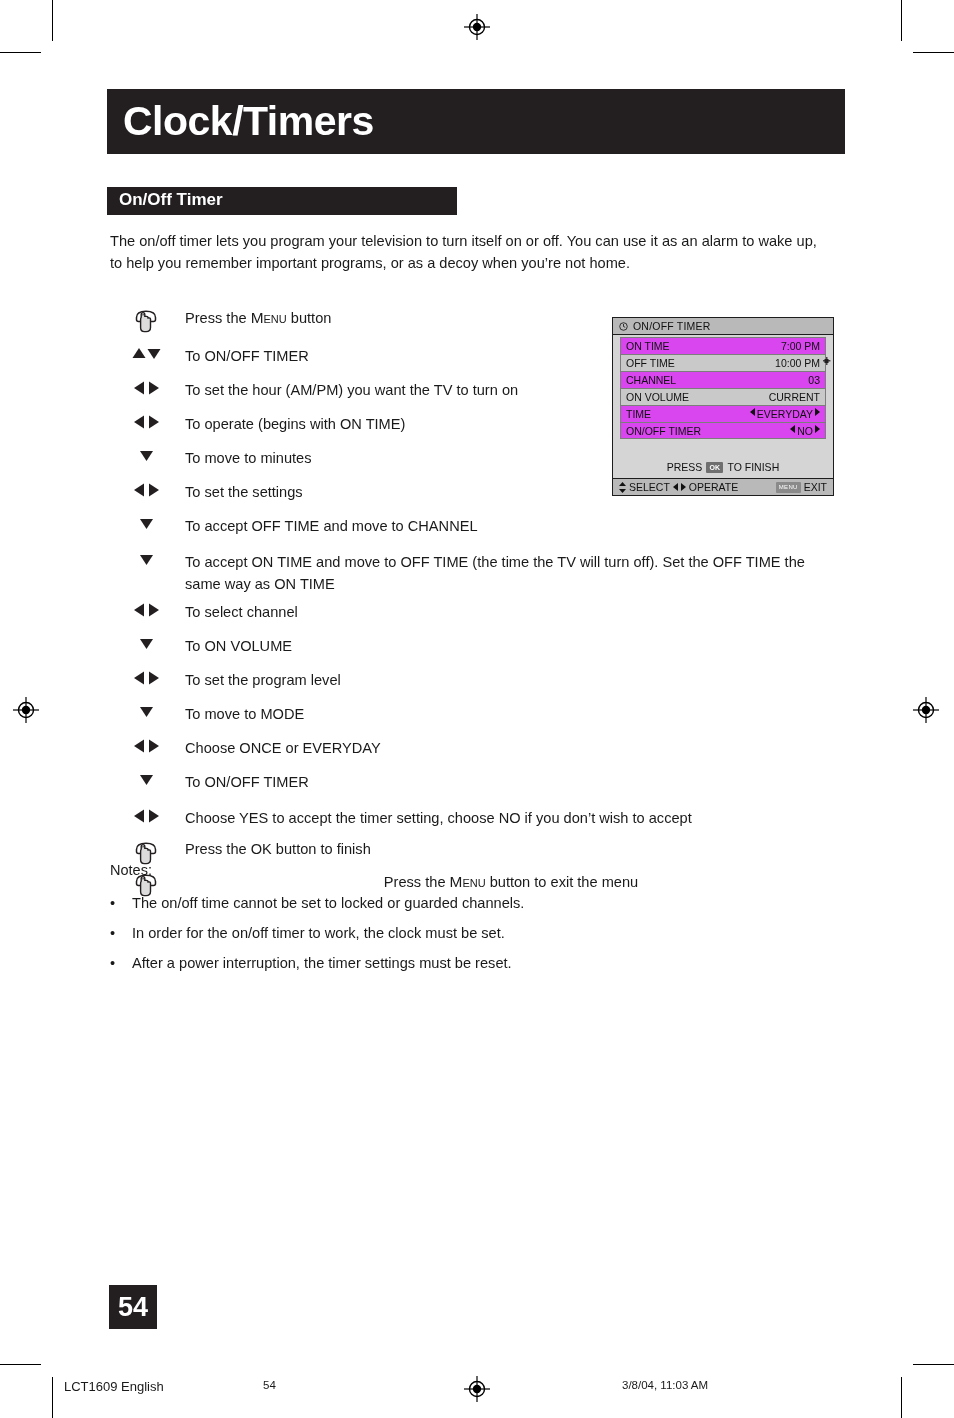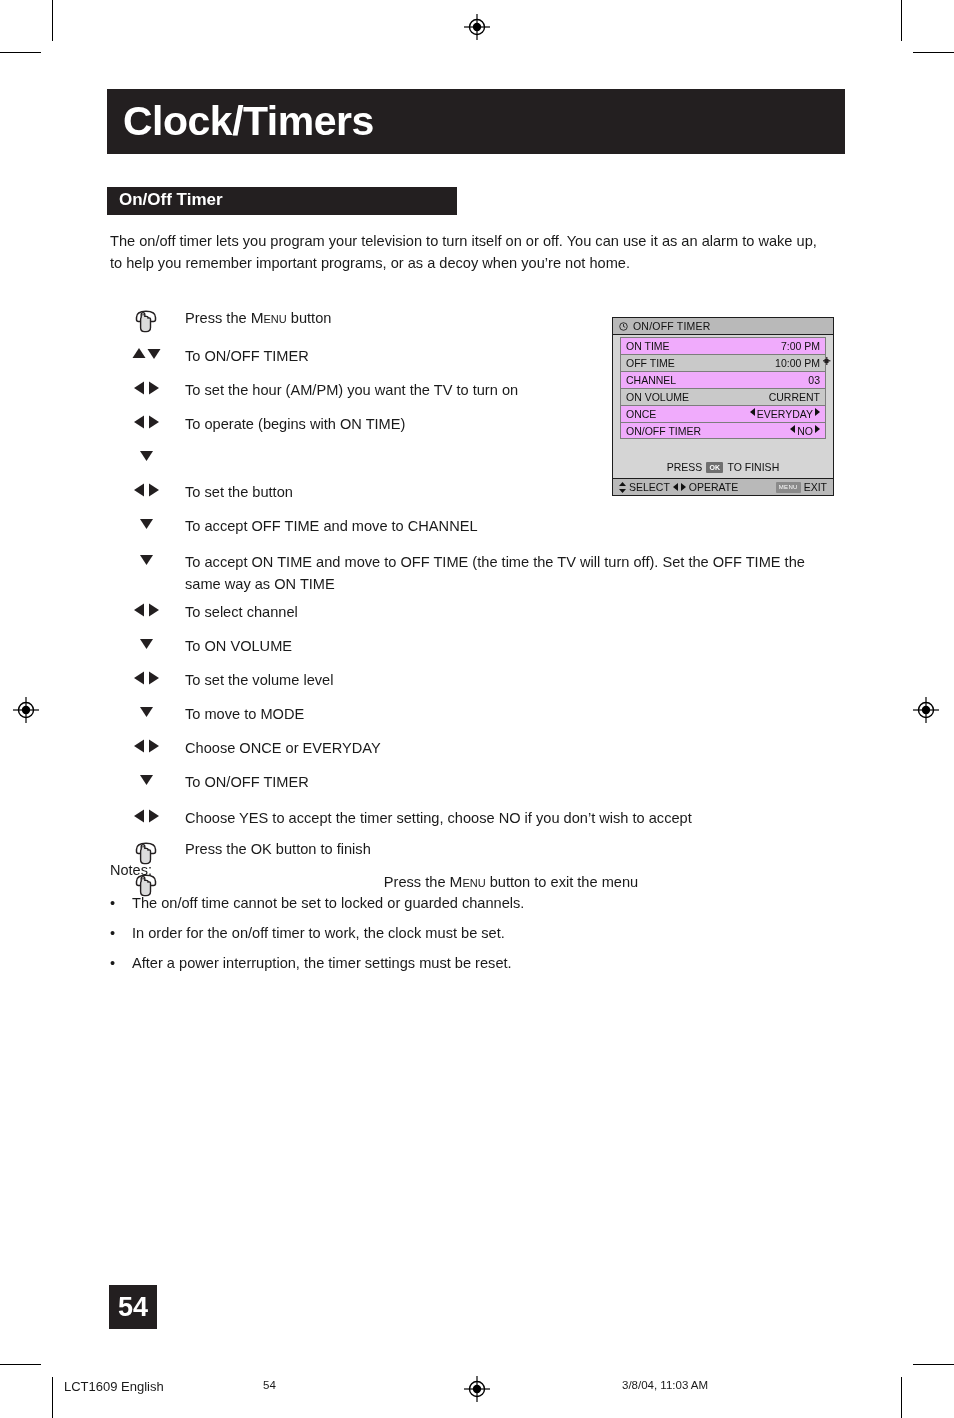--- a/index.html
+++ b/index.html
@@ -194,21 +194,21 @@
     height: 17px;
     display: flex;
     align-items: center;
     justify-content: space-between;
     border: 1px solid #7d7d7d;
     border-bottom: none;
     padding: 0 5px;
     font-size: 10.5px;
     box-sizing: border-box;
   }
-  .osd-row.r-light { background: #f0abfc; }
+  .osd-row.r-light { background: #d946ef; }
   .osd-row.r-dark  { background: #c9c9c9; }
   .osd-row:last-child { border-bottom: 1px solid #7d7d7d; }
   .osd-val { display: inline-flex; gap: 2px; }
   .osd-val svg { display: block; }
 
   .osd-marker {
     position: absolute;
     right: 2px; top: 21px;
     width: 8px; height: 9px;
   }
@@ -372,33 +372,34 @@
         <div class="step-text">To operate (begins with ON TIME)</div>
       </div>
       <div class="step" style="margin-bottom: 6px;">
         <div class="step-icon">
           <span class="arrows">
             <svg width="15" height="13" viewBox="0 0 15 13">
               <polygon points="7.5,12 14,2 1,2" fill="#231f20"></polygon>
             </svg>
           </span>
         </div>
+        <div class="step-text">To move to minutes</div>
       </div>
       <div class="step" style="margin-bottom: 6px;">
         <div class="step-icon">
           <span class="arrows">
             <svg width="13" height="14" viewBox="0 0 13 14">
               <polygon points="1,7 11,0.5 11,13.5" fill="#231f20"></polygon>
             </svg>
             <svg width="13" height="14" viewBox="0 0 13 14">
               <polygon points="12,7 2,0.5 2,13.5" fill="#231f20"></polygon>
             </svg>
           </span>
         </div>
-        <div class="step-text">To set the button</div>
+        <div class="step-text">To set the settings</div>
       </div>
       <div class="step" style="margin-bottom: 8px;">
         <div class="step-icon">
           <span class="arrows">
             <svg width="15" height="13" viewBox="0 0 15 13">
               <polygon points="7.5,12 14,2 1,2" fill="#231f20"></polygon>
             </svg>
           </span>
         </div>
         <div class="step-text">To accept OFF TIME and move to CHANNEL</div>
@@ -440,21 +441,21 @@
         <div class="step-icon">
           <span class="arrows">
             <svg width="13" height="14" viewBox="0 0 13 14">
               <polygon points="1,7 11,0.5 11,13.5" fill="#231f20"></polygon>
             </svg>
             <svg width="13" height="14" viewBox="0 0 13 14">
               <polygon points="12,7 2,0.5 2,13.5" fill="#231f20"></polygon>
             </svg>
           </span>
         </div>
-        <div class="step-text">To set the volume level</div>
+        <div class="step-text">To set the program level</div>
       </div>
       <div class="step" style="margin-bottom: 6px;">
         <div class="step-icon">
           <span class="arrows">
             <svg width="15" height="13" viewBox="0 0 15 13">
               <polygon points="7.5,12 14,2 1,2" fill="#231f20"></polygon>
             </svg>
           </span>
         </div>
         <div class="step-text">To move to MODE</div>
@@ -587,21 +588,21 @@
             <span>03</span>
           </span>
         </div>
         <div class="osd-row r-dark">
           <span>ON VOLUME</span>
           <span class="osd-val">
             <span>CURRENT</span>
           </span>
         </div>
         <div class="osd-row r-light">
-          <span>ONCE</span>
+          <span>TIME</span>
           <span class="osd-val">
             <span>
               <svg width="5" height="8" viewBox="0 0 5 8">
                 <polygon points="0,4 5,0 5,8" fill="#111"></polygon>
               </svg>
             </span>
             <span>EVERYDAY</span>
             <span>
               <svg width="5" height="8" viewBox="0 0 5 8">
                 <polygon points="5,4 0,0 0,8" fill="#111"></polygon>

